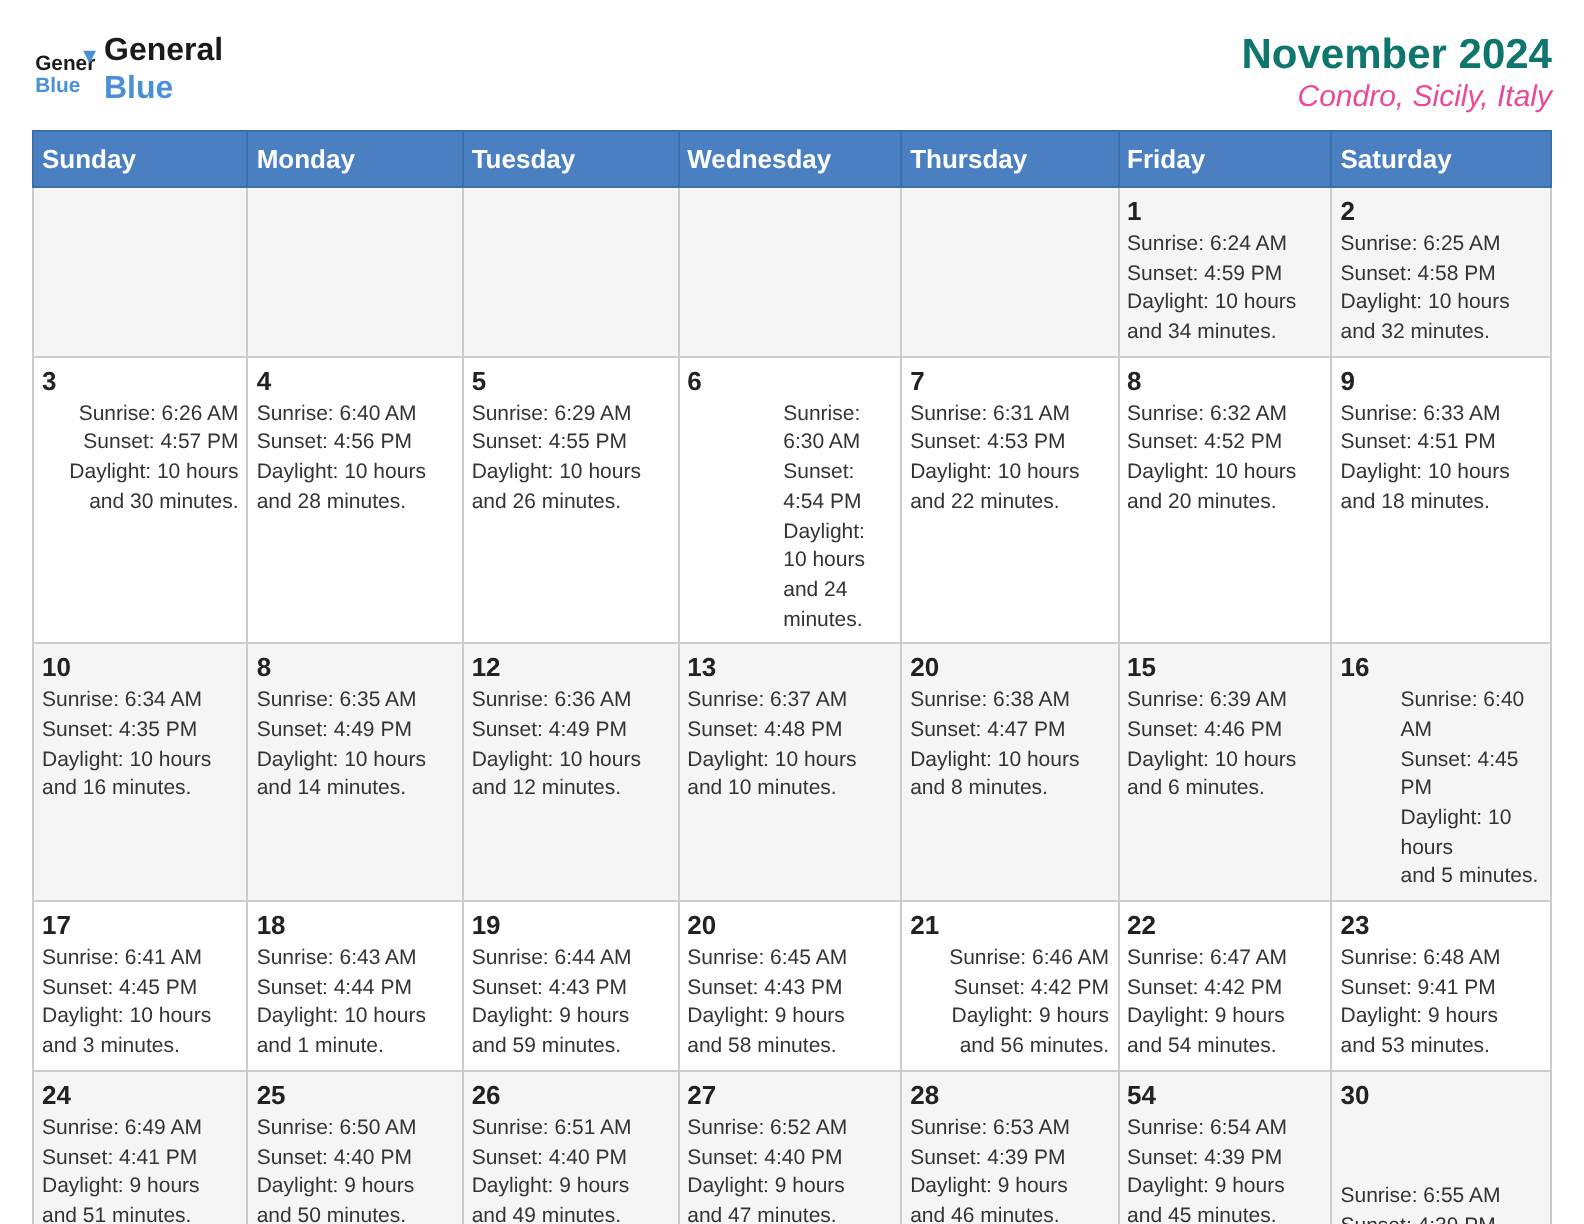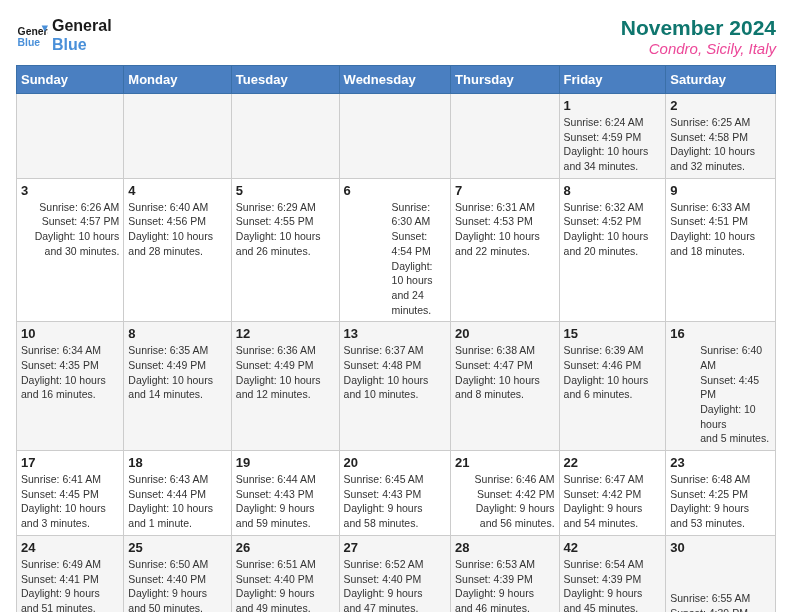--- a/index.html
+++ b/index.html
@@ -277,21 +277,21 @@
         <td>
           <div class="day-num">22</div>
           <div class="day-info" style="white-space: pre-line;">Sunrise: 6:47 AM
 Sunset: 4:42 PM
 Daylight: 9 hours
 and 54 minutes.</div>
         </td>
         <td>
           <div class="day-num">23</div>
           <div class="day-info" style="white-space: pre-line;">Sunrise: 6:48 AM
-Sunset: 4:25 PM
+Sunset: 9:41 PM
 Daylight: 9 hours
 and 53 minutes.</div>
         </td>
       </tr>
       <tr>
         <td>
           <div class="day-num">24</div>
           <div class="day-info" style="white-space: pre-line;">Sunrise: 6:49 AM
 Sunset: 4:41 PM
 Daylight: 9 hours
@@ -319,21 +319,21 @@
 and 47 minutes.</div>
         </td>
         <td>
           <div class="day-num">28</div>
           <div class="day-info" style="white-space: pre-line;">Sunrise: 6:53 AM
 Sunset: 4:39 PM
 Daylight: 9 hours
 and 46 minutes.</div>
         </td>
         <td>
-          <div class="day-num">42</div>
+          <div class="day-num">54</div>
           <div class="day-info" style="white-space: pre-line;">Sunrise: 6:54 AM
 Sunset: 4:39 PM
 Daylight: 9 hours
 and 45 minutes.</div>
         </td>
         <td>
           <div class="day-num">30</div>
           <div class="day-info" style="white-space: pre-line; margin-top: 36px;">Sunrise: 6:55 AM
 Sunset: 4:39 PM
 Daylight: 9 hours

